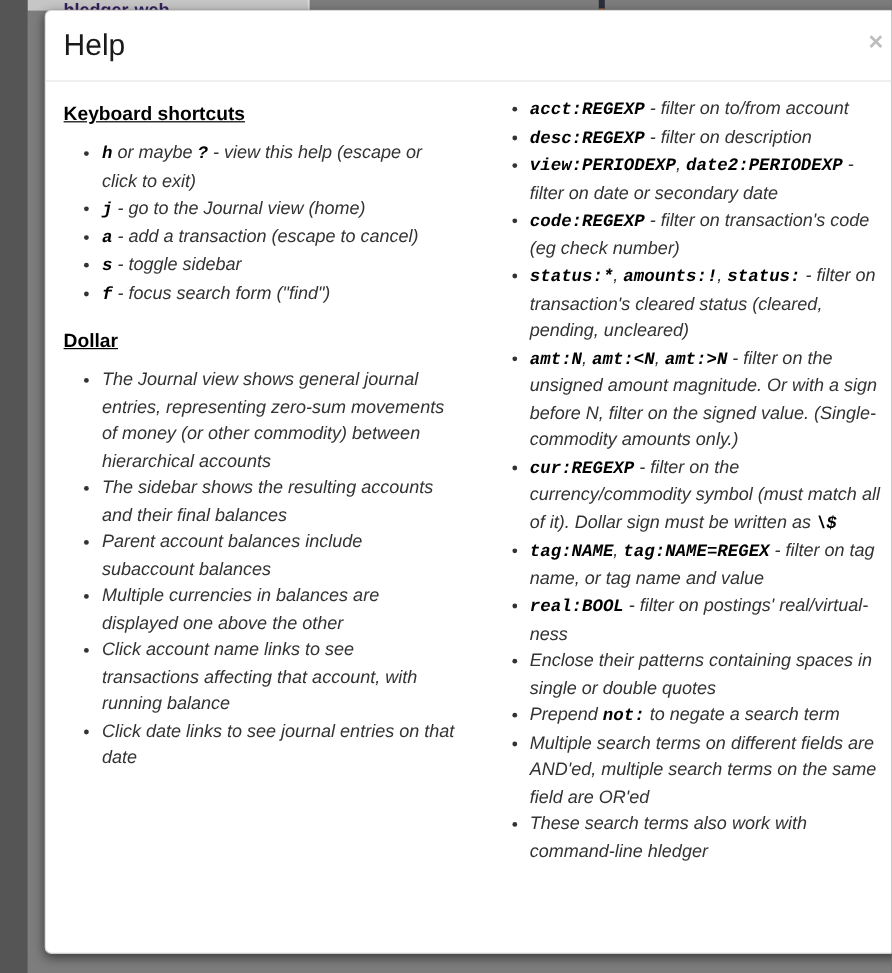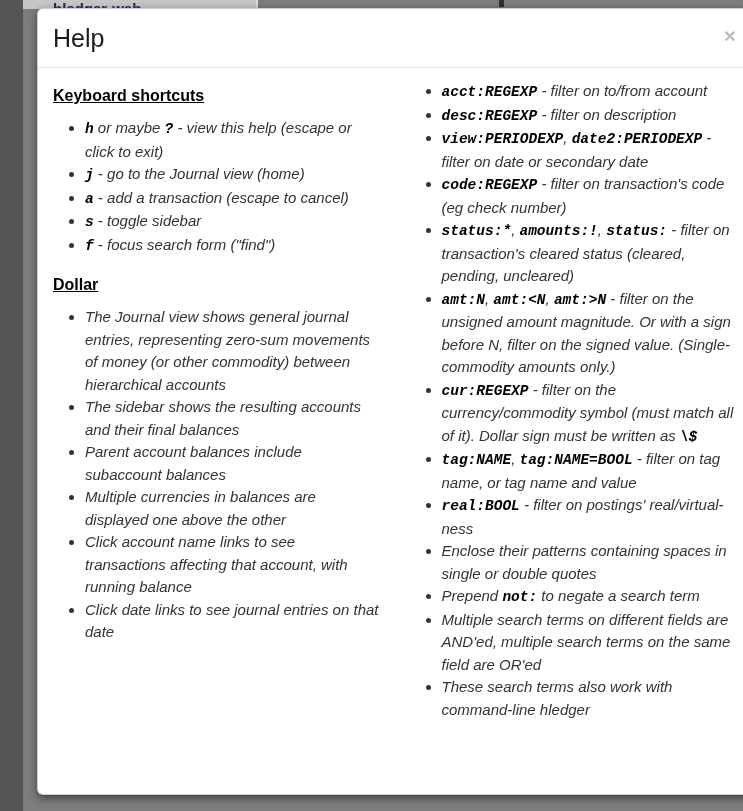--- a/index.html
+++ b/index.html
@@ -133,21 +133,21 @@
         </div>
       <div class="hcol">
           <ul>
             <li><code>acct:REGEXP</code> - filter on to/from account</li>
             <li><code>desc:REGEXP</code> - filter on description</li>
             <li><code>view:PERIODEXP</code>, <code>date2:PERIODEXP</code> - filter on date or secondary date</li>
             <li><code>code:REGEXP</code> - filter on transaction's code (eg check number)</li>
             <li><code>status:*</code>, <code>amounts:!</code>, <code>status:</code> - filter on transaction's cleared status (cleared, pending, uncleared)</li>
             <li><code>amt:N</code>, <code>amt:&lt;N</code>, <code>amt:&gt;N</code> - filter on the unsigned amount magnitude. Or with a sign before N, filter on the signed value. (Single-commodity amounts only.)</li>
             <li><code>cur:REGEXP</code> - filter on the currency/commodity symbol (must match all of it). Dollar sign must be written as <code>\$</code></li>
-            <li><code>tag:NAME</code>, <code>tag:NAME=BOOL</code> - filter on tag name, or tag name and value</li>
+            <li><code>tag:NAME</code>, <code>tag:NAME=REGEX</code> - filter on tag name, or tag name and value</li>
             <li><code>real:BOOL</code> - filter on postings' real/virtual-ness</li>
             <li>Enclose their patterns containing spaces in single or double quotes</li>
             <li>Prepend <code>not:</code> to negate a search term</li>
             <li>Multiple search terms on different fields are AND'ed, multiple search terms on the same field are OR'ed</li>
             <li>These search terms also work with command-line hledger</li>
           </ul>
         </div>
     </div>
   </div>
 

